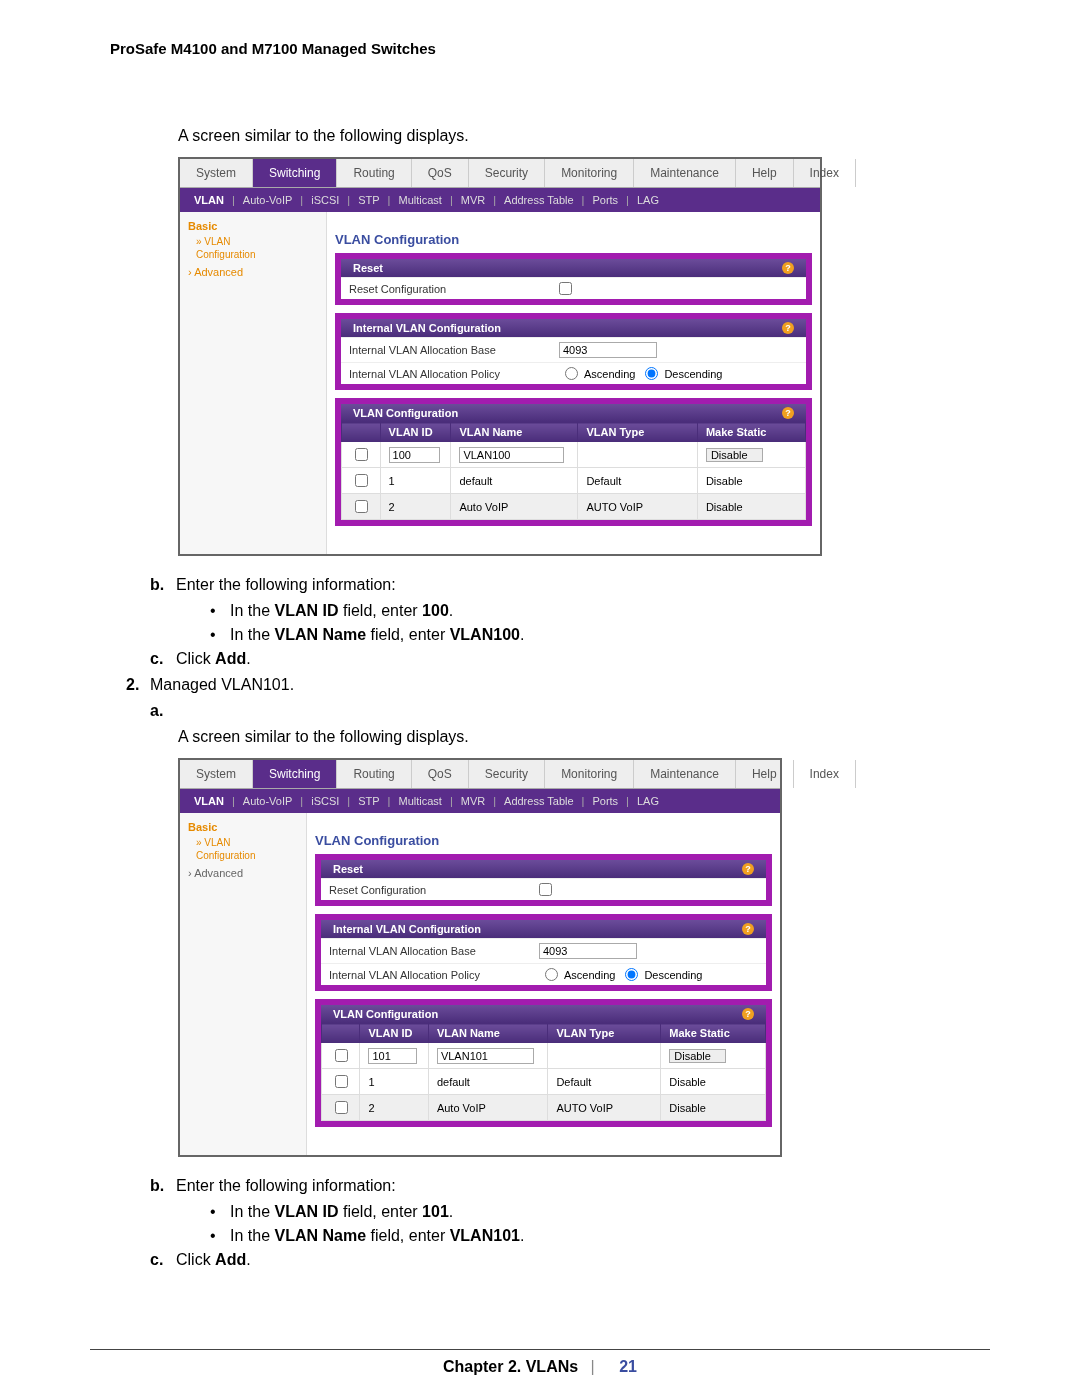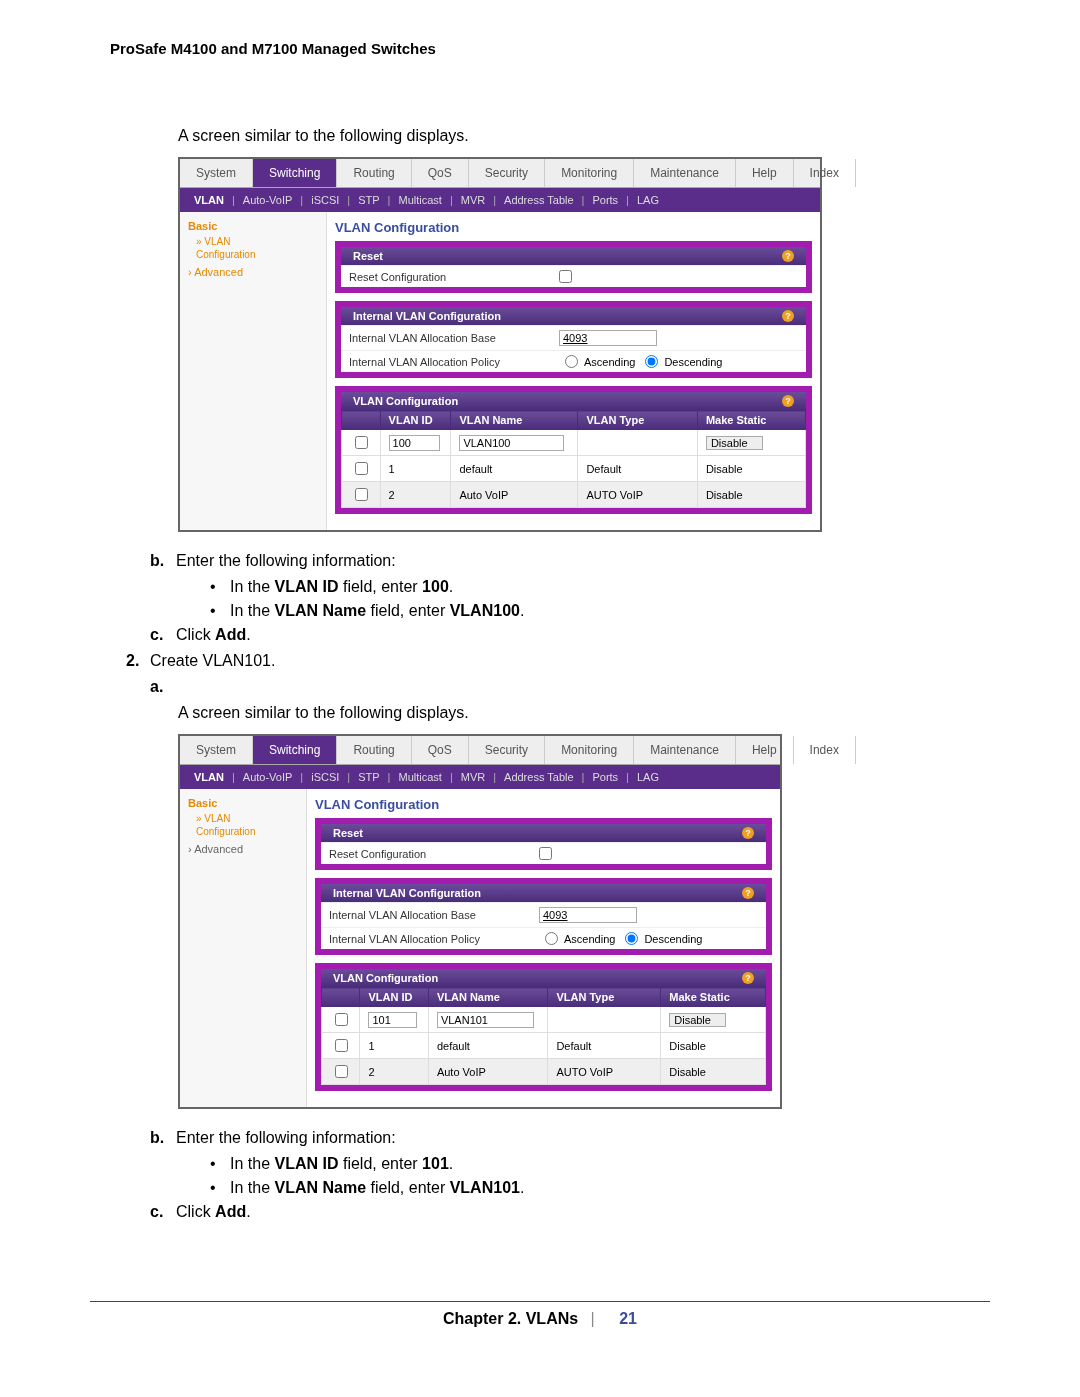--- a/index.html
+++ b/index.html
@@ -104,21 +104,21 @@
     border-right: 1px solid #ddd;
     font-size: 11px;
     padding: 8px 8px;
   }
   .ss-side .side-basic { color: #e68a00; font-weight: bold; margin-bottom: 4px; }
   .ss-side .side-sub { color: #e68a00; margin-left: 8px; margin-bottom: 2px; font-size: 10px; }
   .ss-side .side-adv { color: #e68a00; margin-top: 6px; }
   .ss-side .side-adv.gray { color: #666; }
   .ss-content {
     flex: 1;
-    padding: 8px 8px;
+    padding: 20px 8px;
     font-size: 11px;
   }
   .ss-heading {
     color: #3a4da0;
     font-weight: bold;
     font-size: 13px;
     margin-bottom: 6px;
   }
   .panel {
     margin-bottom: 8px;
@@ -141,21 +141,20 @@
     font-size: 11px;
     align-items: center;
   }
   .panel-row .pr-label { width: 210px; color: #333; }
   .panel-row .pr-val { flex: 1; display:flex; align-items:center; gap:4px;}
   .panel-row input[type="text"].inp {
     border: 1px solid #aaa;
     padding: 1px 3px;
     font-size: 11px;
     width: 90px;
-    text-decoration: underline;
   }
   .panel-row input[type="radio"] { margin: 0 2px 0 6px; }
   .panel-row input[type="checkbox"] { margin: 0; }
   .vlan-table {
     width: 100%;
     border-collapse: collapse;
     font-size: 11px;
   }
   .vlan-table th {
     background: linear-gradient(#6b4c9a, #4a2d7a);
@@ -352,21 +351,21 @@
       <span class="dot">•</span>
       <span><span>In the </span><span class="bold">VLAN Name</span><span> field, enter </span><span class="bold">VLAN100</span><span>.</span></span>
     </div>
   <div class="list-c">
       <span class="lbl">c.</span>
       <span><span>Click </span><span class="bold">Add</span><span>.</span></span>
     </div>
 
   <div class="list-num">
       <span class="lbl">2.</span>
-      <span>Create VLAN101.</span>
+      <span>Managed VLAN101.</span>
     </div>
   <div class="list-a">
       <span class="lbl">a.</span>
     </div>
   <div class="body-text">A screen similar to the following displays.</div>
 
   <div class="screenshot" style="width:600px;">
     <div class="ss-main-tabs">
       <div class="mtab">System</div>
       <div class="mtab active">Switching</div>

